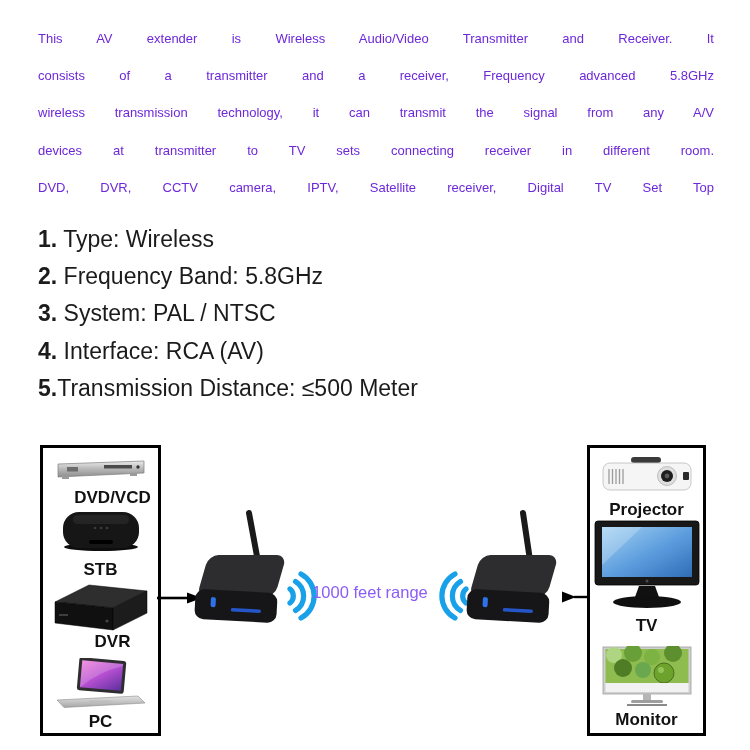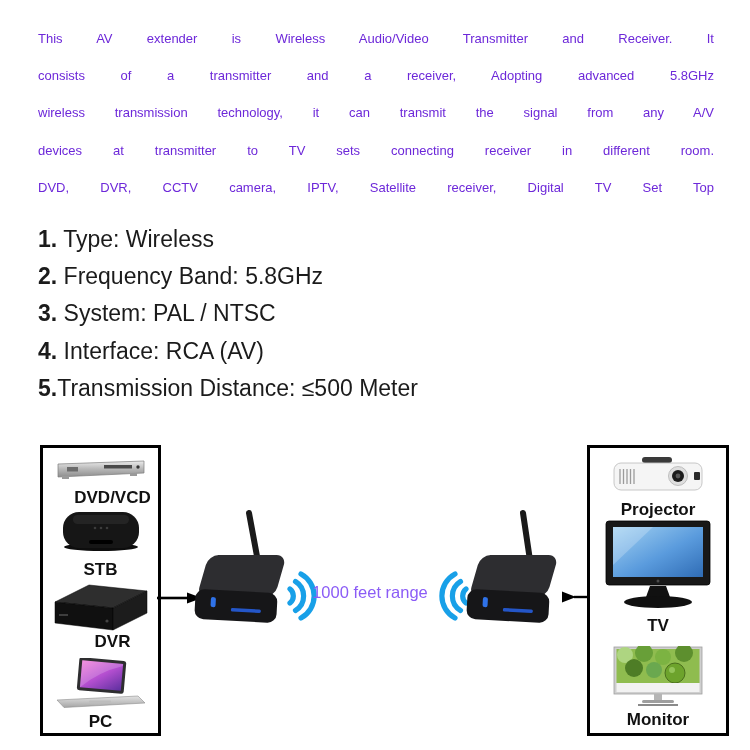--- a/index.html
+++ b/index.html
@@ -11,37 +11,37 @@
   .para{position:absolute;left:38px;width:676px;top:20px;font-size:13px;line-height:37.2px;color:#6d28d9;}
   .pline{display:block;text-align:justify;text-align-last:justify;}
   
   .specs{position:absolute;left:38px;top:221px;font-size:23px;line-height:37.2px;color:#1b1b1b;}
   .spec-num{font-weight:bold;}
   .spec-text{white-space:pre-wrap;}
   
   .diagram{position:absolute;left:0;top:0;width:750px;height:750px;}
   .box{position:absolute;top:445px;height:291px;border:3px solid #000;background:#fff;box-sizing:border-box;}
   .left-box{left:40px;width:121px;}
-  .right-box{left:587px;width:142px;}
+  .right-box{left:587px;width:119px;}
   .dev{position:absolute;left:0;width:100%;display:flex;justify-content:center;}
   .dev svg{display:block;}
   .dev-label{position:absolute;left:0;width:100%;text-align:center;font-weight:bold;font-size:17px;color:#111;}
   .abs{position:absolute;}
   .range-label{position:absolute;left:312px;top:583px;width:116px;text-align:center;
     font-size:16.5px;color:#8b5cf6;white-space:nowrap;}
   .wifi-left{transform:scaleX(-1);}
 </style>
 </head>
 <body>
 
 <div class="page">
 
   <div class="para">
     <span class="pline">This AV extender is Wireless Audio/Video Transmitter and Receiver. It</span>
-    <span class="pline">consists of a transmitter and a receiver, Adopting advanced 5.8GHz</span>
+    <span class="pline">consists of a transmitter and a receiver, Frequency advanced 5.8GHz</span>
     <span class="pline">wireless transmission technology, it can transmit the signal from any A/V</span>
     <span class="pline">devices at transmitter to TV sets connecting receiver in different room.</span>
     <span class="pline">DVD, DVR, CCTV camera, IPTV, Satellite receiver, Digital TV Set Top</span>
   </div>
 
   <div class="specs">
     <div class="spec"><span class="spec-num">1.</span><span class="spec-text"> Type: Wireless</span></div>
     <div class="spec"><span class="spec-num">2.</span><span class="spec-text"> Frequency Band: 5.8GHz</span></div>
     <div class="spec"><span class="spec-num">3.</span><span class="spec-text"> System: PAL / NTSC</span></div>
     <div class="spec"><span class="spec-num">4.</span><span class="spec-text"> Interface: RCA (AV)</span></div>

